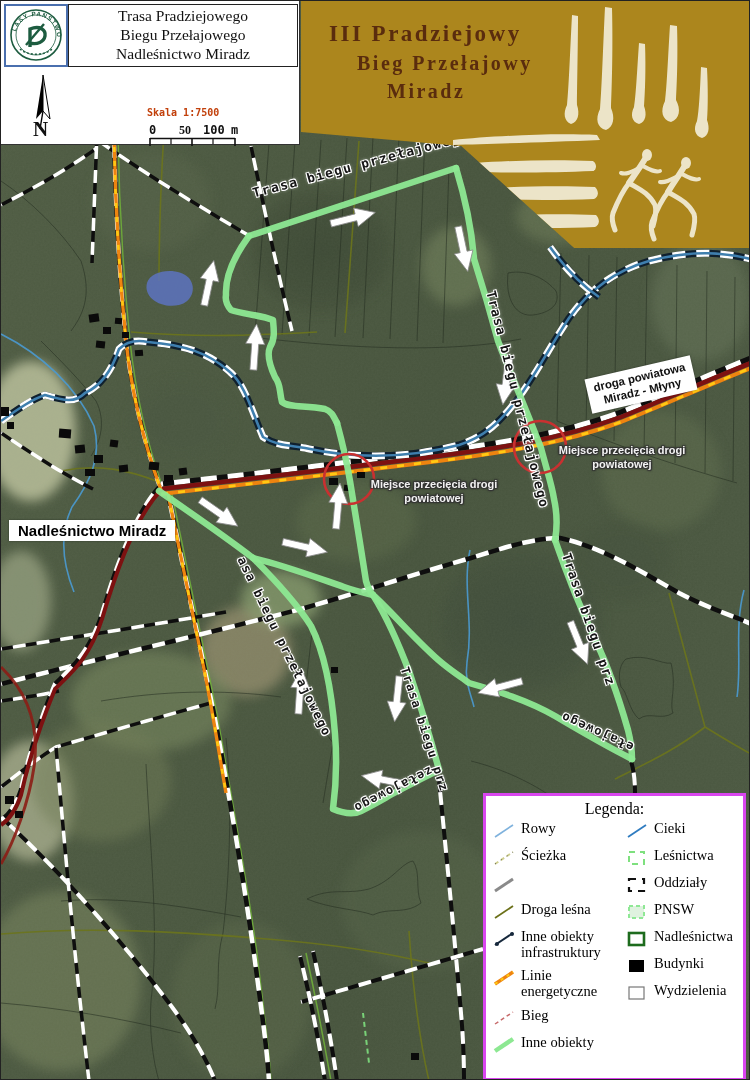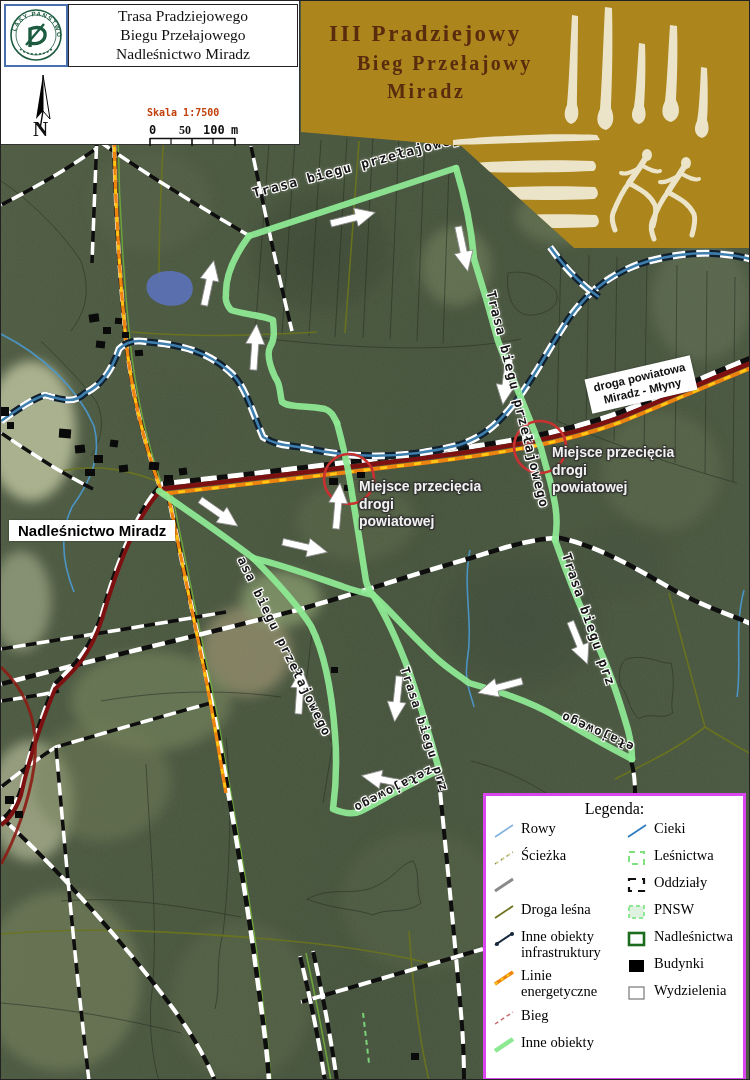--- a/index.html
+++ b/index.html
@@ -17,21 +17,21 @@
   .tlabel{position:absolute;white-space:nowrap;font-family:"DejaVu Sans Mono",monospace;
     font-weight:700;font-size:13px;letter-spacing:1.5px;color:#161616;
     text-shadow:-1px -1px 0 #fff,1px -1px 0 #fff,-1px 1px 0 #fff,1px 1px 0 #fff,0 0 4px #fff;}
   .tl1{left:250px;top:185px;transform:rotate(-15deg);transform-origin:0 0;}
   .tl2{left:497px;top:288px;transform:rotate(76deg);transform-origin:0 0;}
   .tl3{left:247px;top:553px;transform:rotate(64deg);transform-origin:0 0;font-size:12.5px;}
   .tl4{left:572px;top:550px;transform:rotate(71deg);transform-origin:0 0;}
   .tl5{left:629px;top:753px;transform:rotate(204deg);transform-origin:0 0;font-size:12px;}
   .tl6{left:410px;top:664px;transform:rotate(72deg);transform-origin:0 0;font-size:12px;}
   .tl7{left:434px;top:775px;transform:rotate(153deg);transform-origin:0 0;font-size:12px;}
-  .crossing{position:absolute;width:150px;text-align:left;font-weight:700;font-size:14px;
+  .crossing{position:absolute;width:150px;text-align:center;font-weight:700;font-size:11px;
     line-height:1.25;color:#f2f2f2;
     text-shadow:-1px -1px 1px #333,1px -1px 1px #333,-1px 1px 1px #333,1px 1px 1px #333,0 0 3px #222;}
   .cr1{left:358px;top:477px;}
   .cr2{left:551px;top:443px;width:140px;}
   .roadlabel{position:absolute;left:586px;top:366px;background:#fff;color:#111;
     font-weight:700;font-size:11.5px;line-height:1.25;text-align:center;padding:3px 7px;
     transform:rotate(-13deg);box-shadow:0 0 2px rgba(0,0,0,.4);}
   .officelabel{position:absolute;left:8px;top:519px;background:#fff;color:#000;
     font-weight:700;font-size:15px;padding:2px 9px;box-shadow:0 0 2px rgba(0,0,0,.4);}
   

